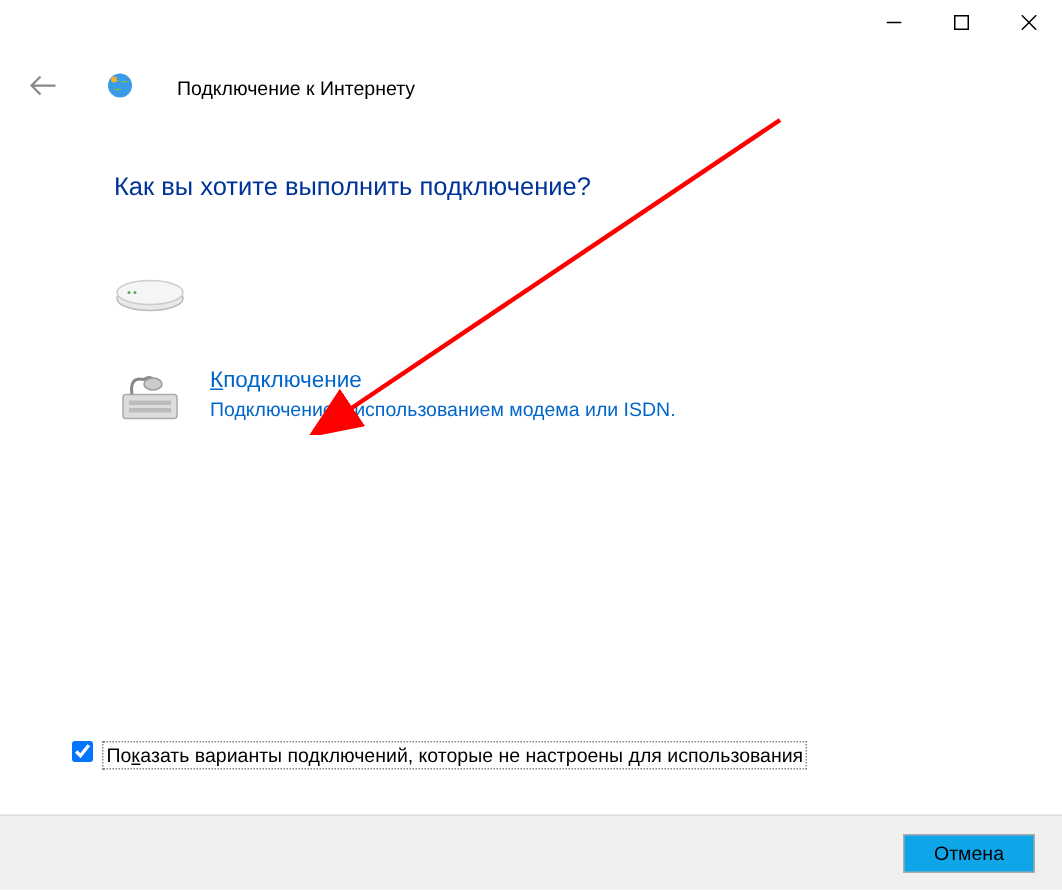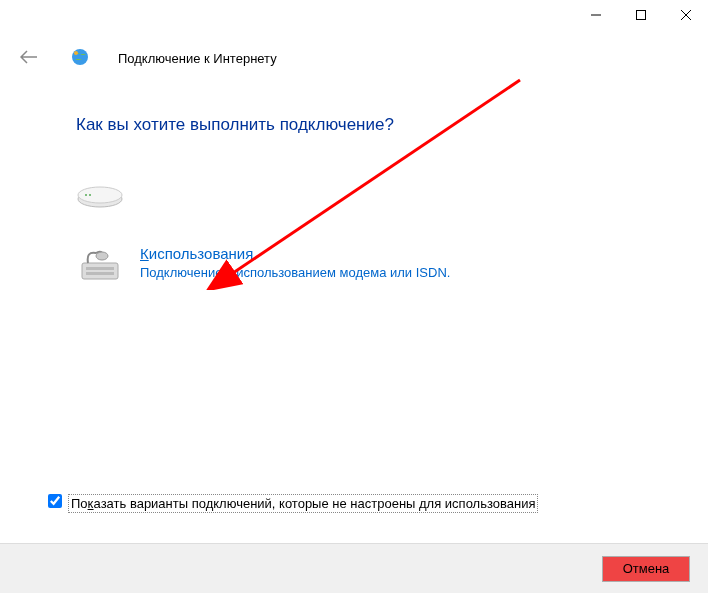--- a/index.html
+++ b/index.html
@@ -103,21 +103,21 @@
       border-top: 1px solid #ddd;
       display: flex;
       justify-content: flex-end;
       align-items: center;
       padding: 0 18px;
     }
     .btn {
       min-width: 88px;
       height: 26px;
       border: 1px solid #adadad;
-      background: #ef4444;
+      background: #0ea5e9;
       font-size: 13px;
       cursor: pointer;
       font-family: inherit;
     }
     .arrow-overlay {
       position: absolute;
       pointer-events: none;
     }
   </style>
 </head>
@@ -177,21 +177,21 @@
     <div class="option-icon">
       <svg width="48" height="40" viewBox="0 0 48 40">
         <rect x="6" y="18" width="36" height="16" rx="2" fill="#dcdcdc" stroke="#aaa"></rect>
         <rect x="10" y="22" width="28" height="3" fill="#bbb"></rect>
         <rect x="10" y="27" width="28" height="3" fill="#bbb"></rect>
         <path d="M12 18 Q10 6 20 8 Q26 4 28 12" fill="none" stroke="#888" stroke-width="2"></path>
         <ellipse cx="26" cy="11" rx="6" ry="4" fill="#ccc" stroke="#999"></ellipse>
       </svg>
     </div>
     <div class="option-text">
-      <div class="option-title"><span class="u">К</span><span>использования</span></div>
+      <div class="option-title"><span class="u">К</span><span>подключение</span></div>
       <div class="option-desc">Подключение с использованием модема или ISDN.</div>
     </div>
   </div>
 </div>
 
 <svg class="arrow-overlay" style="left:200px; top:60px;" width="340" height="230">
   <defs>
     <marker id="ah" markerWidth="12" markerHeight="12" refX="2" refY="5" orient="auto">
       <path d="M0 0 L12 5 L0 10 Z" fill="#ff0000"></path>
     </marker>

